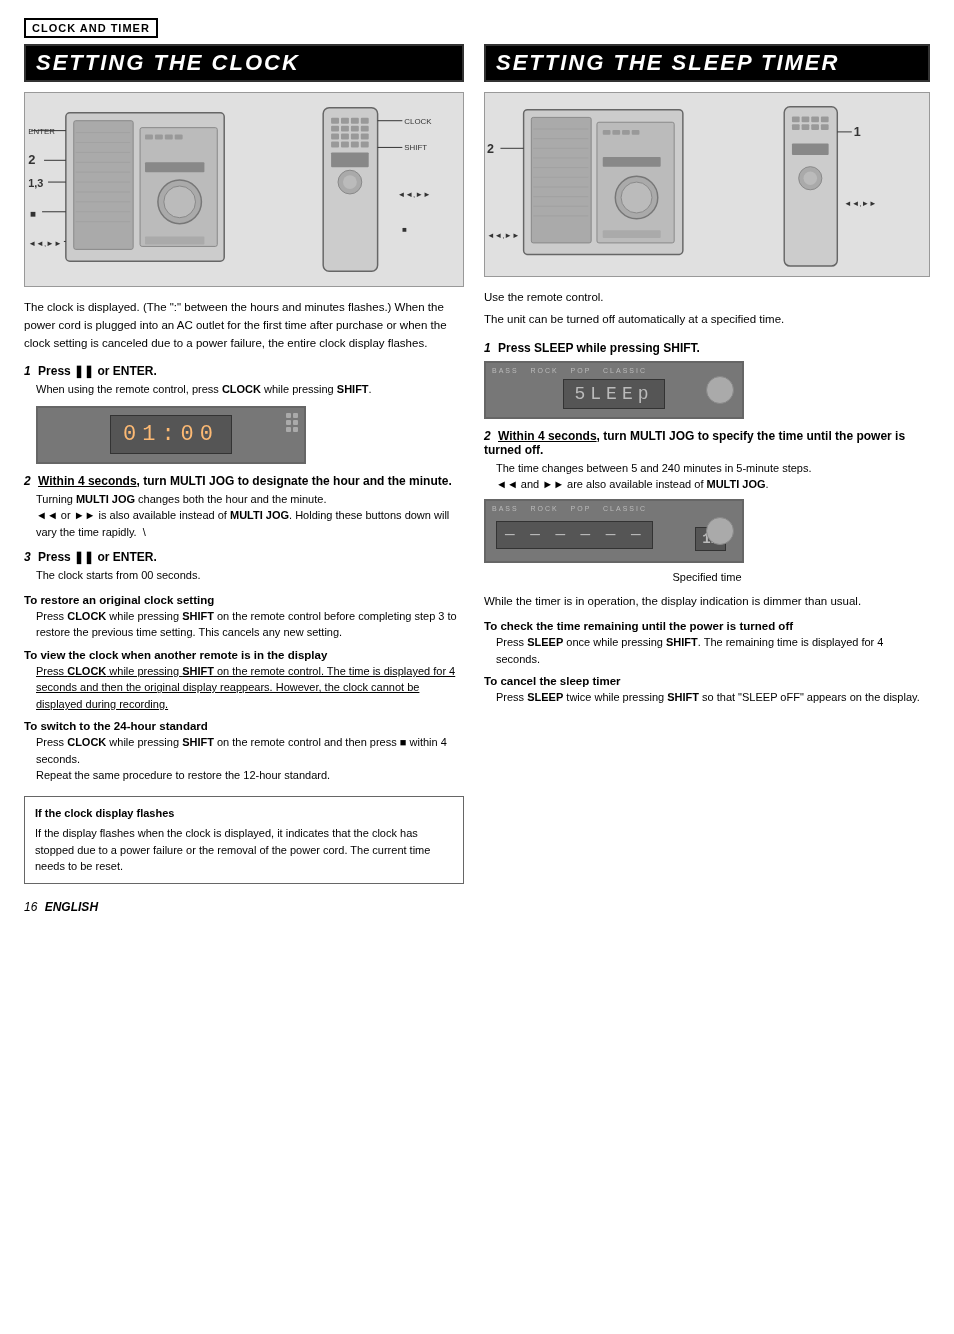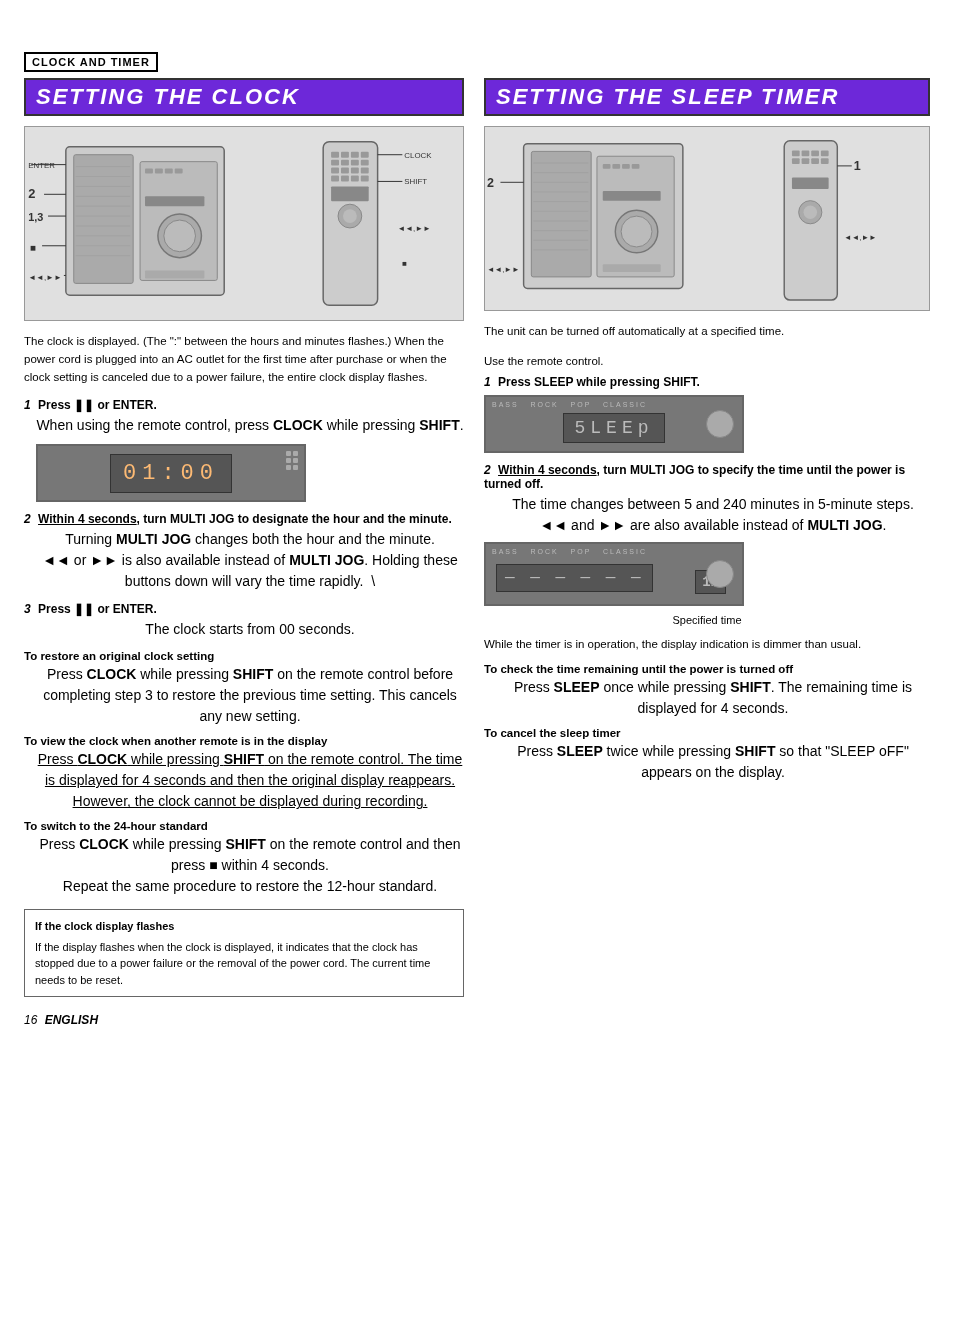--- a/index.html
+++ b/index.html
@@ -19,35 +19,34 @@
       align-items: center;
       margin-bottom: 6px;
     }
     .header-title {
       font-size: 11px;
       font-weight: bold;
       border: 2px solid #000;
       padding: 2px 6px;
       letter-spacing: 1px;
       text-transform: uppercase;
-      margin-top: 34px;
     }
 
     
     .two-col {
       display: flex;
       gap: 20px;
       width: 100%;
     }
     .col-left { width: 440px; flex-shrink: 0; }
     .col-right { flex: 1; }
 
     
     .section-heading {
-      background: #6d28d9;
+      background: #000000;
       color: #fff;
       font-size: 22px;
       font-weight: bold;
       padding: 4px 10px;
       letter-spacing: 2px;
       margin-bottom: 10px;
       text-transform: uppercase;
       font-style: italic;
       border: 2px solid #333;
     }
@@ -80,24 +79,23 @@
     
     .step {
       margin-bottom: 10px;
     }
     .step-title {
       font-size: 12px;
       font-weight: bold;
       margin-bottom: 3px;
     }
     .step-body {
-      font-size: 14px;
+      font-size: 11px;
       line-height: 1.5;
       margin-left: 12px;
-      text-align: center;
     }
     .step-body b { font-weight: bold; }
 
     
     .display-img {
       width: 260px;
       height: 60px;
       border: 2px solid #666;
       background: #888;
       margin: 8px 0 8px 12px;
@@ -377,22 +375,22 @@
         <line x1="40" y1="55" x2="16" y2="55" stroke="#333" stroke-width="1"></line>
 
         <text x="382" y="42" font-size="13" font-weight="bold" fill="#333">1</text>
         <line x1="365" y1="38" x2="380" y2="38" stroke="#333" stroke-width="1"></line>
 
         <text x="2" y="148" font-size="8" fill="#333">◄◄,►►</text>
         <text x="372" y="115" font-size="8" fill="#333">◄◄,►►</text>
       </svg>
     </div>
 
+    <p class="intro-text" style="margin-bottom:4px;">Use the remote control.</p>
     <p class="intro-text">The unit can be turned off automatically at a specified time.</p>
-    <p class="intro-text" style="margin-bottom:4px;">Use the remote control.</p>
 
     <div class="step">
       <div class="step-title">
         <span style="font-style:italic;margin-right:4px;">1</span>
         <b>Press SLEEP while pressing SHIFT.</b>
       </div>
 
       <div class="display-img" style="width:100%;max-width:260px;height:58px;margin-left:0px;margin-top:6px;">
         <div style="width:100%;height:100%;background:#777;display:flex;align-items:center;justify-content:center;position:relative;">
 

